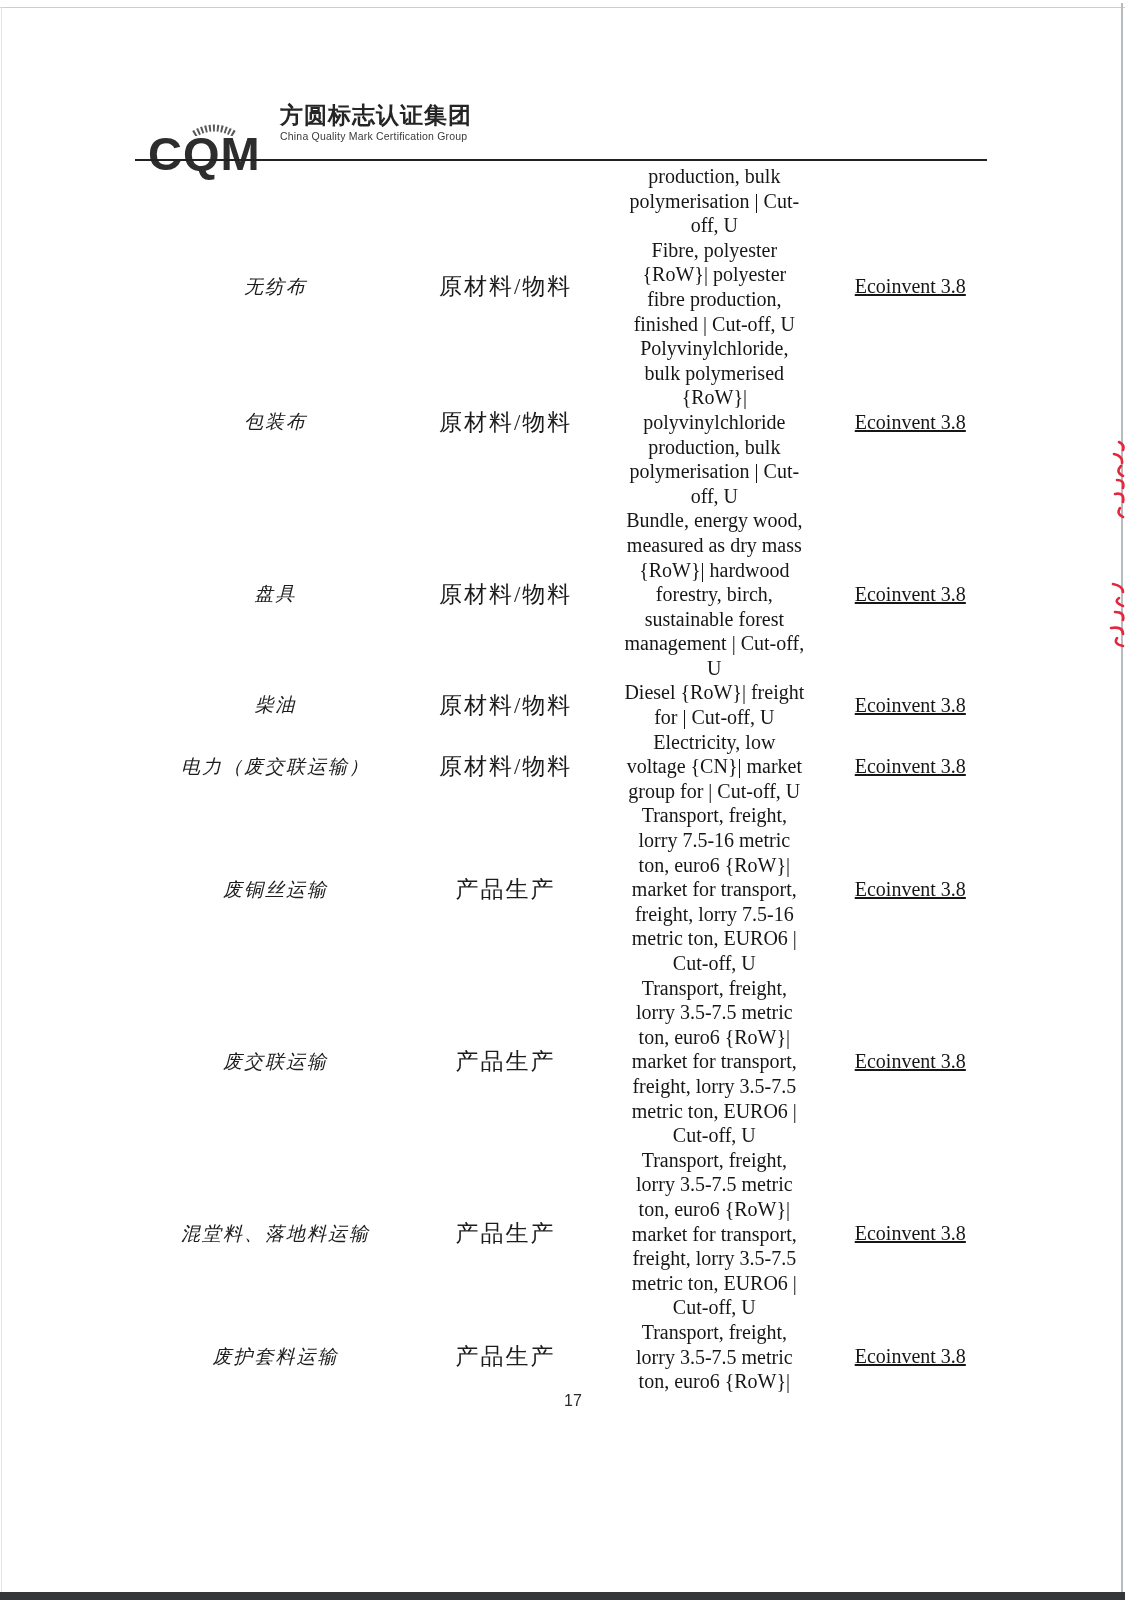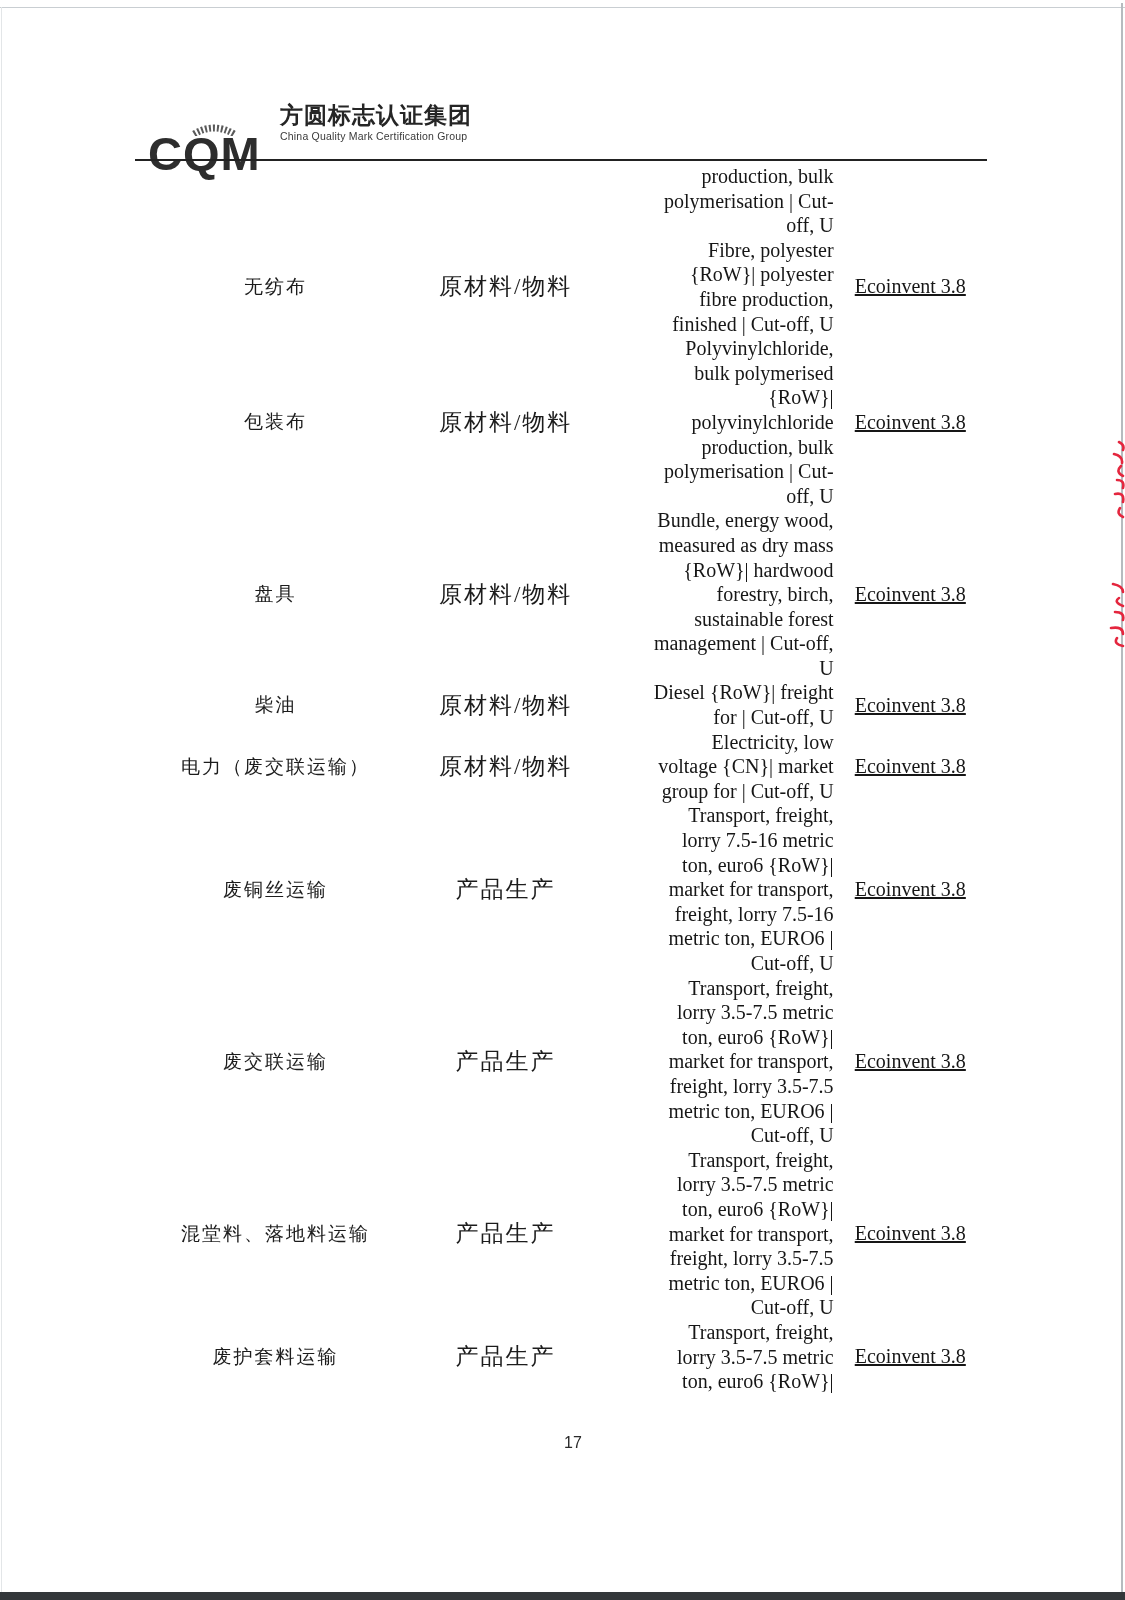--- a/index.html
+++ b/index.html
@@ -35,29 +35,29 @@
   .brand-en{
     font-family:"Liberation Sans", sans-serif;
     font-weight:500;font-size:10.5px;color:#3a3a3a;margin-top:2px;letter-spacing:0.2px;
   }
   #header-rule{position:absolute;left:135px;top:159px;width:852px;height:2px;background:#222;}
 
   
   #table{position:absolute;left:135px;top:164px;width:852px;}
   .trow{display:flex;align-items:center;}
   .c1{width:33%;text-align:center;
-      font-size:19px;letter-spacing:2px;color:#1c1c1c;}
+      font-size:19px;letter-spacing:2px;color:#1c1c1c;font-style:italic;}
   .c2{width:21%;text-align:center;
       font-size:23px;letter-spacing:2px;color:#1c1c1c;}
-  .c3{width:28%;text-align:right;
+  .c3{width:28%;text-align:center;
       font-size:20px;line-height:24.6px;white-space:pre-line;color:#161616;}
   .c4{width:18%;text-align:center;font-size:20px;color:#161616;text-decoration:underline;}
 
   
-  #page-num{position:absolute;left:548px;top:1434px;width:50px;text-align:center;
+  #page-num{position:absolute;left:548px;top:1392px;width:50px;text-align:center;
     font-family:"Liberation Sans", sans-serif;font-size:16px;color:#2a2a2a;}
 
   
   .seal{position:absolute;}
 </style>
 </head>
 <body>
 
 <div id="page">
 

